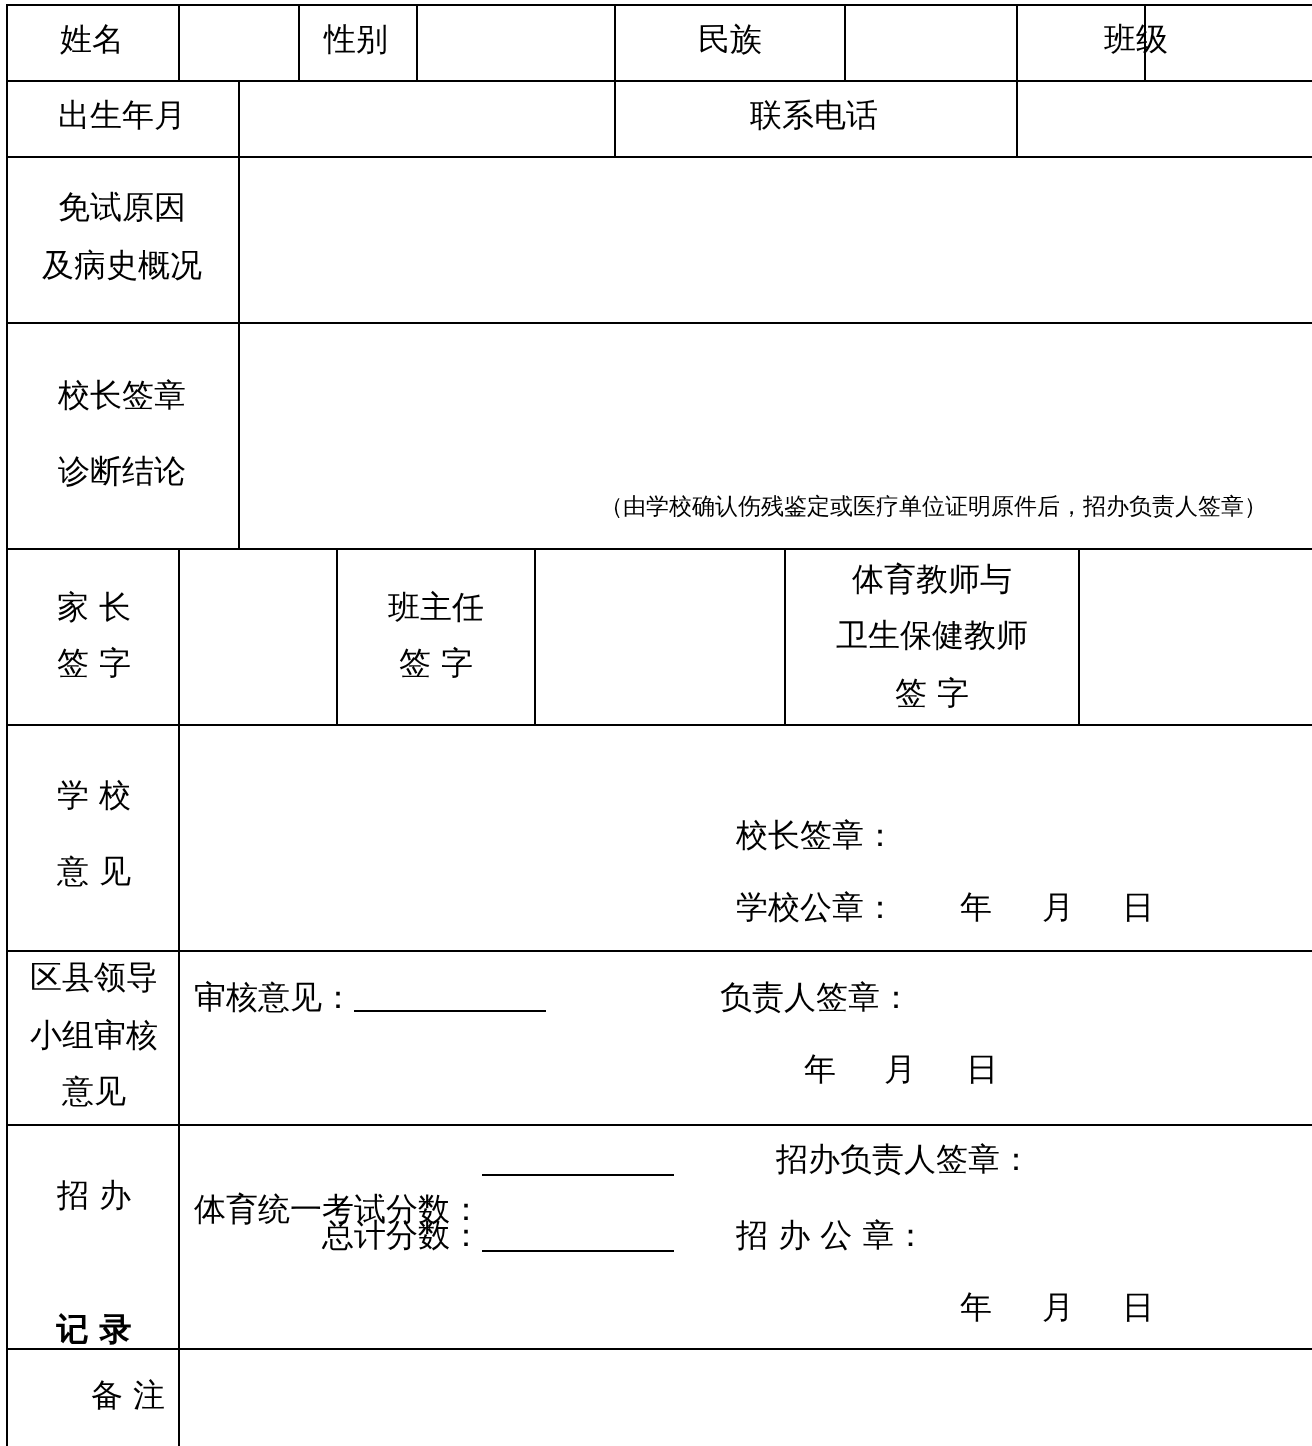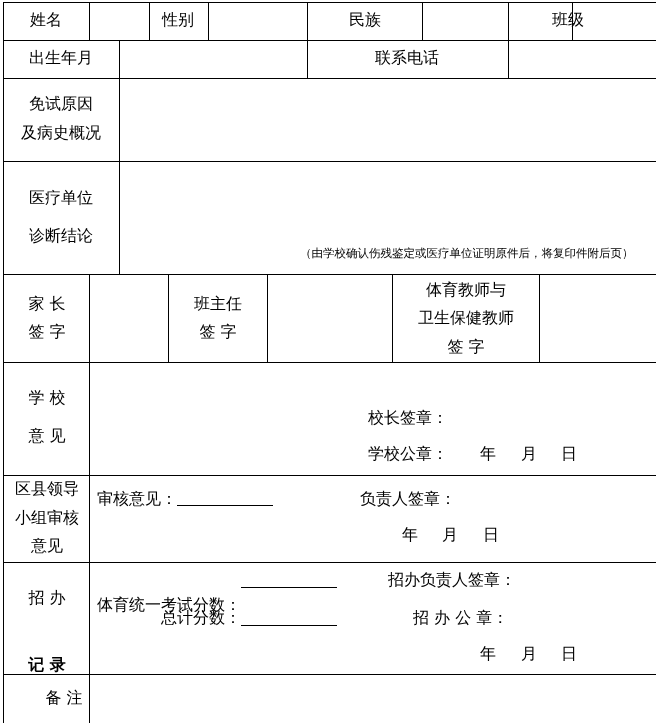--- a/index.html
+++ b/index.html
@@ -60,24 +60,24 @@
 
 <span class="t c" style="left:61px; top:50px;">出生年月</span>
 <div style="position:absolute; left:121px; top:42px; width:185px; height:35px;"></div>
 <span class="t c" style="left:407px; top:50px;">联系电话</span>
 <div style="position:absolute; left:510px; top:42px; width:146px; height:35px;"></div>
 
 <span class="t c" style="left:61px; top:96px;">免试原因</span>
 <span class="t c" style="left:61px; top:125px;">及病史概况</span>
 <div style="position:absolute; left:121px; top:80px; width:535px; height:80px;"></div>
 
-<span class="t c" style="left:61px; top:190px;">医疗单位</span>
+<span class="t c" style="left:61px; top:190px;">校长签章</span>
 <span class="t c" style="left:61px; top:228px;">诊断结论</span>
 <div style="position:absolute; left:121px; top:163px; width:535px; height:80px;"></div>
-<span class="t small" style="left:300px; top:248px;">（由学校确认伤残鉴定或医疗单位证明原件后，将复印件附后页）</span>
+<span class="t small" style="left:300px; top:248px;">（由学校确认伤残鉴定或医疗单位证明原件后，招办负责人签章）</span>
 
 <span class="t c" style="left:47px; top:296px;">家 长</span>
 <span class="t c" style="left:47px; top:324px;">签 字</span>
 <div style="position:absolute; left:91px; top:276px; width:76px; height:85px;"></div>
 <span class="t c" style="left:218px; top:296px;">班主任</span>
 <span class="t c" style="left:218px; top:324px;">签 字</span>
 <div style="position:absolute; left:269px; top:276px; width:122px; height:85px;"></div>
 <span class="t c" style="left:466px; top:282px;">体育教师与</span>
 <span class="t c" style="left:466px; top:310px;">卫生保健教师</span>
 <span class="t c" style="left:466px; top:339px;">签 字</span>
@@ -102,19 +102,19 @@
 <span class="t" style="left:442px; top:527px;">月</span>
 <span class="t" style="left:483px; top:527px;">日</span>
 
 <span class="t c" style="left:47px; top:590px;">招 办</span>
 <span class="t c" style="left:47px; top:657px;font-weight:bold;">记 录</span>
 <span class="t" style="left:97px; top:597px;">体育统一考试分数：</span>
 <div class="ul" style="left:241px; top:587px; width:96px;"></div>
 <span class="t" style="left:161px; top:610px;">总计分数：</span>
 <div class="ul" style="left:241px; top:625px; width:96px;"></div>
 <span class="t" style="left:368px; top:572px;margin-left:20px;">招办负责人签章：</span>
-<span class="t" style="left:368px; top:610px;margin-left:45px;">招 办 公 章：</span>
+<span class="t" style="left:368px; top:610px;">招 办 公 章：</span>
 <span class="t" style="left:480px; top:646px;">年</span>
 <span class="t" style="left:521px; top:646px;">月</span>
 <span class="t" style="left:561px; top:646px;">日</span>
 
 <span class="t c" style="left:64px; top:690px;">备 注</span>
 <div style="position:absolute; left:91px; top:676px; width:565px; height:47px;"></div>
 
 </body></html>

